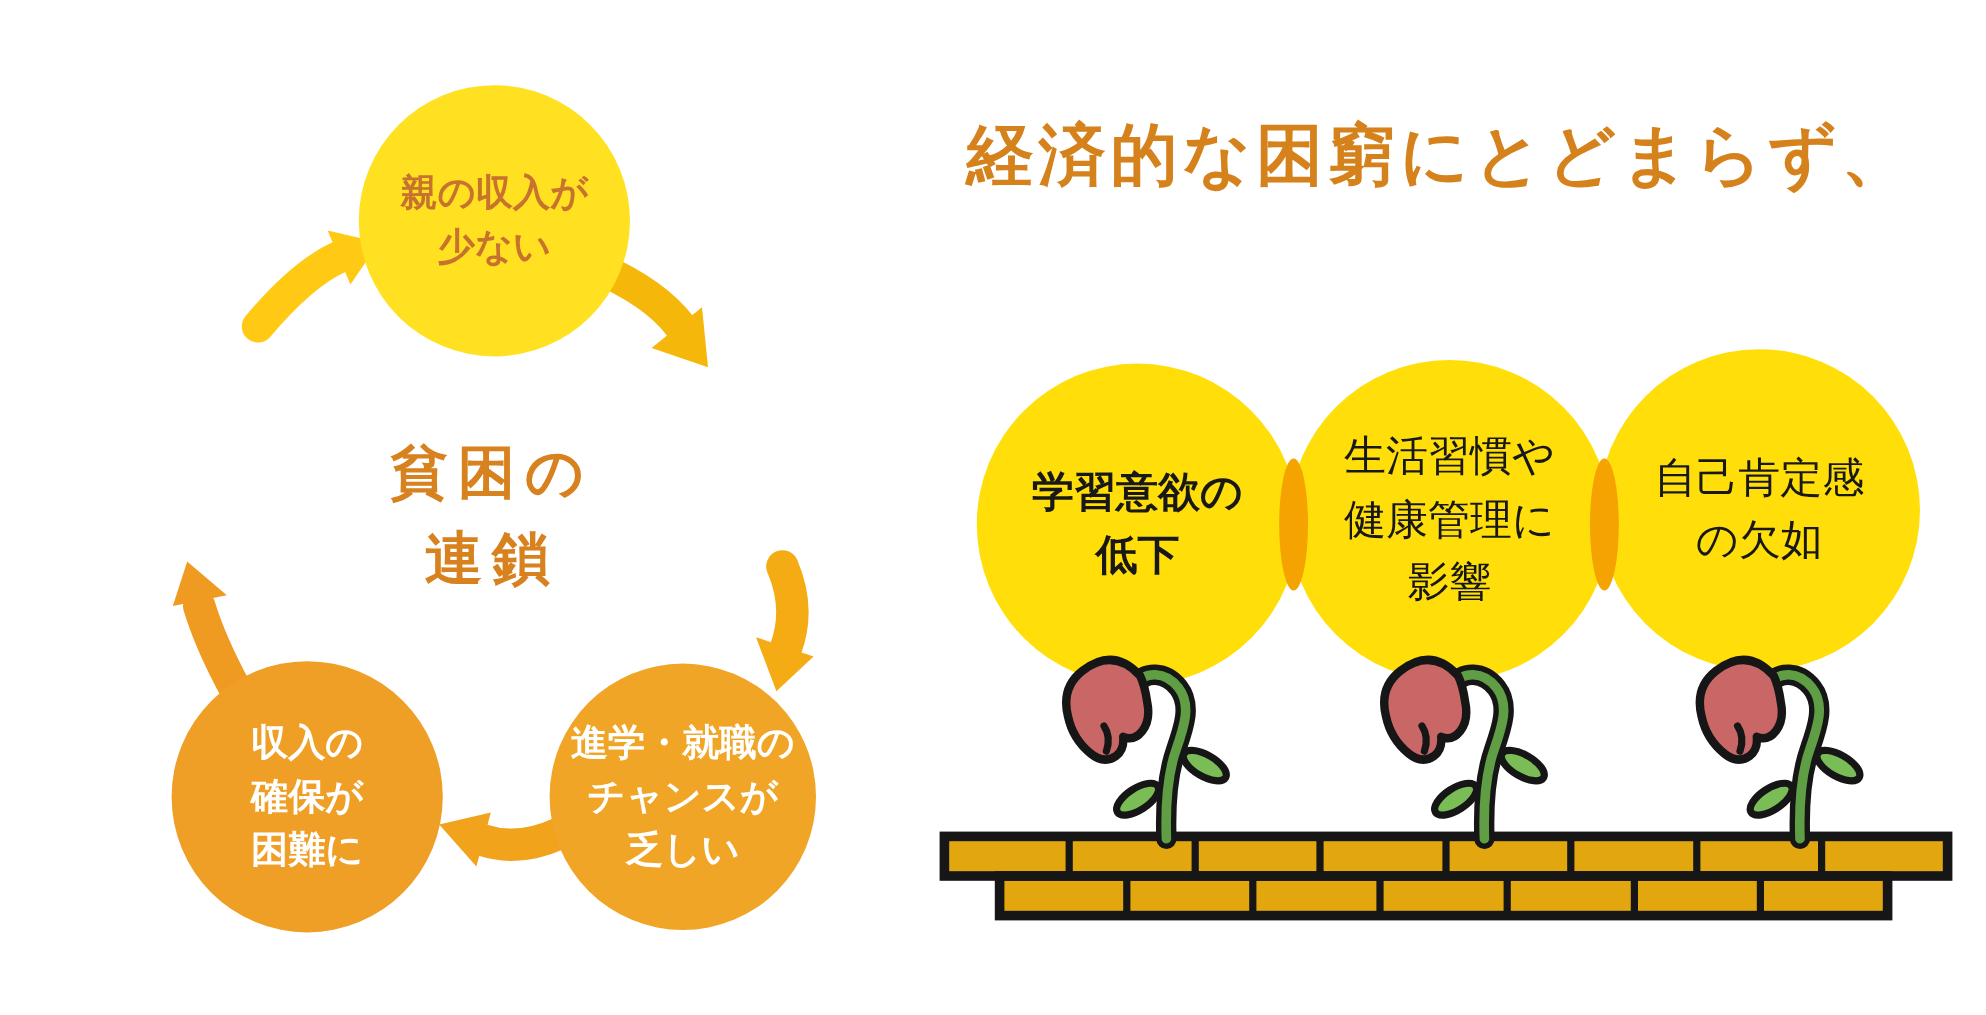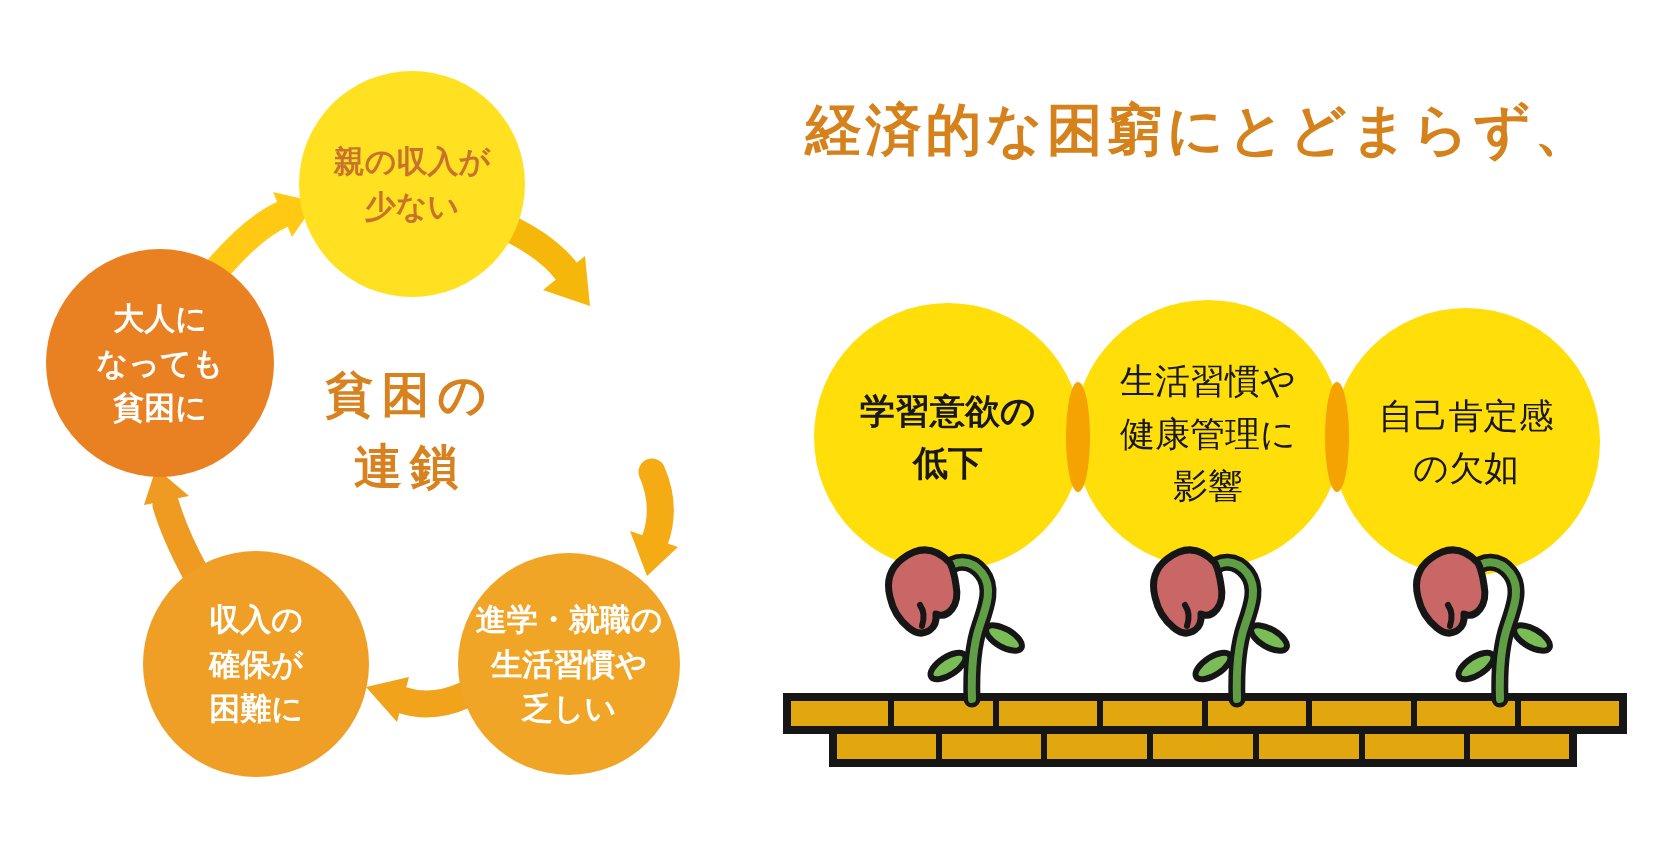--- a/index.html
+++ b/index.html
@@ -73,51 +73,46 @@
       <polygon class="arrow-head" points="316,202 292,237 273,192"></polygon>
     </g>
   </svg>
 
   <div class="circle cycle-node" style="left: 299px; top: 71px; width: 226px; height: 226px; --fill: #FFE121; --tc: #C8732D;">
     <span>親の収入が
 少ない</span>
   </div>
   <div class="circle cycle-node" style="left: 458px; top: 553px; width: 222px; height: 222px; --fill: #F1A526; --tc: #FFFFFF;">
     <span>進学・就職の
-生活習慣や
+チャンスが
 乏しい</span>
   </div>
   <div class="circle cycle-node" style="left: 143px; top: 551px; width: 226px; height: 226px; align-items: center; --fill: #EF9E26; --tc: #FFFFFF;">
     <span>収入の
 確保が
 困難に</span>
-  </div>
-  <div class="circle cycle-node" style="left: 46px; top: 249px; width: 228px; height: 228px; --fill: #E98122; --tc: #FFFFFF;">
-    <span>大人に
-なっても
-貧困に</span>
   </div>
 
   <div class="center-label">貧困の
 連鎖</div>
 
   <div class="title">
     <div>経済的な困窮にとどまらず、</div>
   </div>
 
   <div class="circle impact-circle" style="left:814px;top:303px;width:268px;height:268px;font-weight:bold;">
     <span>学習意欲の
 低下</span>
   </div>
   <div class="circle impact-circle" style="left:1074px;top:300px;width:268px;height:268px;">
     <span>生活習慣や
 健康管理に
 影響</span>
   </div>
-  <div class="circle impact-circle" style="left:1332px;top:308px;width:268px;height:268px;">
+  <div class="circle impact-circle" style="left:1332px;top:291px;width:268px;height:268px;">
     <span>自己肯定感
 の欠如</span>
   </div>
 
   <svg class="layer" width="1655" height="846" viewBox="0 0 1655 846">
     <defs>
       <g id="flower">
         <path class="stem-outline" d="M112,180 C111,150 113,126 120,106 C127,86 133,68 122,54 C111,40 94,40 86,52"></path>
         <ellipse class="leaf" cx="88" cy="147" rx="20" ry="9" transform="rotate(-33 88 147)"></ellipse>
         <ellipse class="leaf" cx="144" cy="119" rx="20" ry="9" transform="rotate(30 144 119)"></ellipse>

